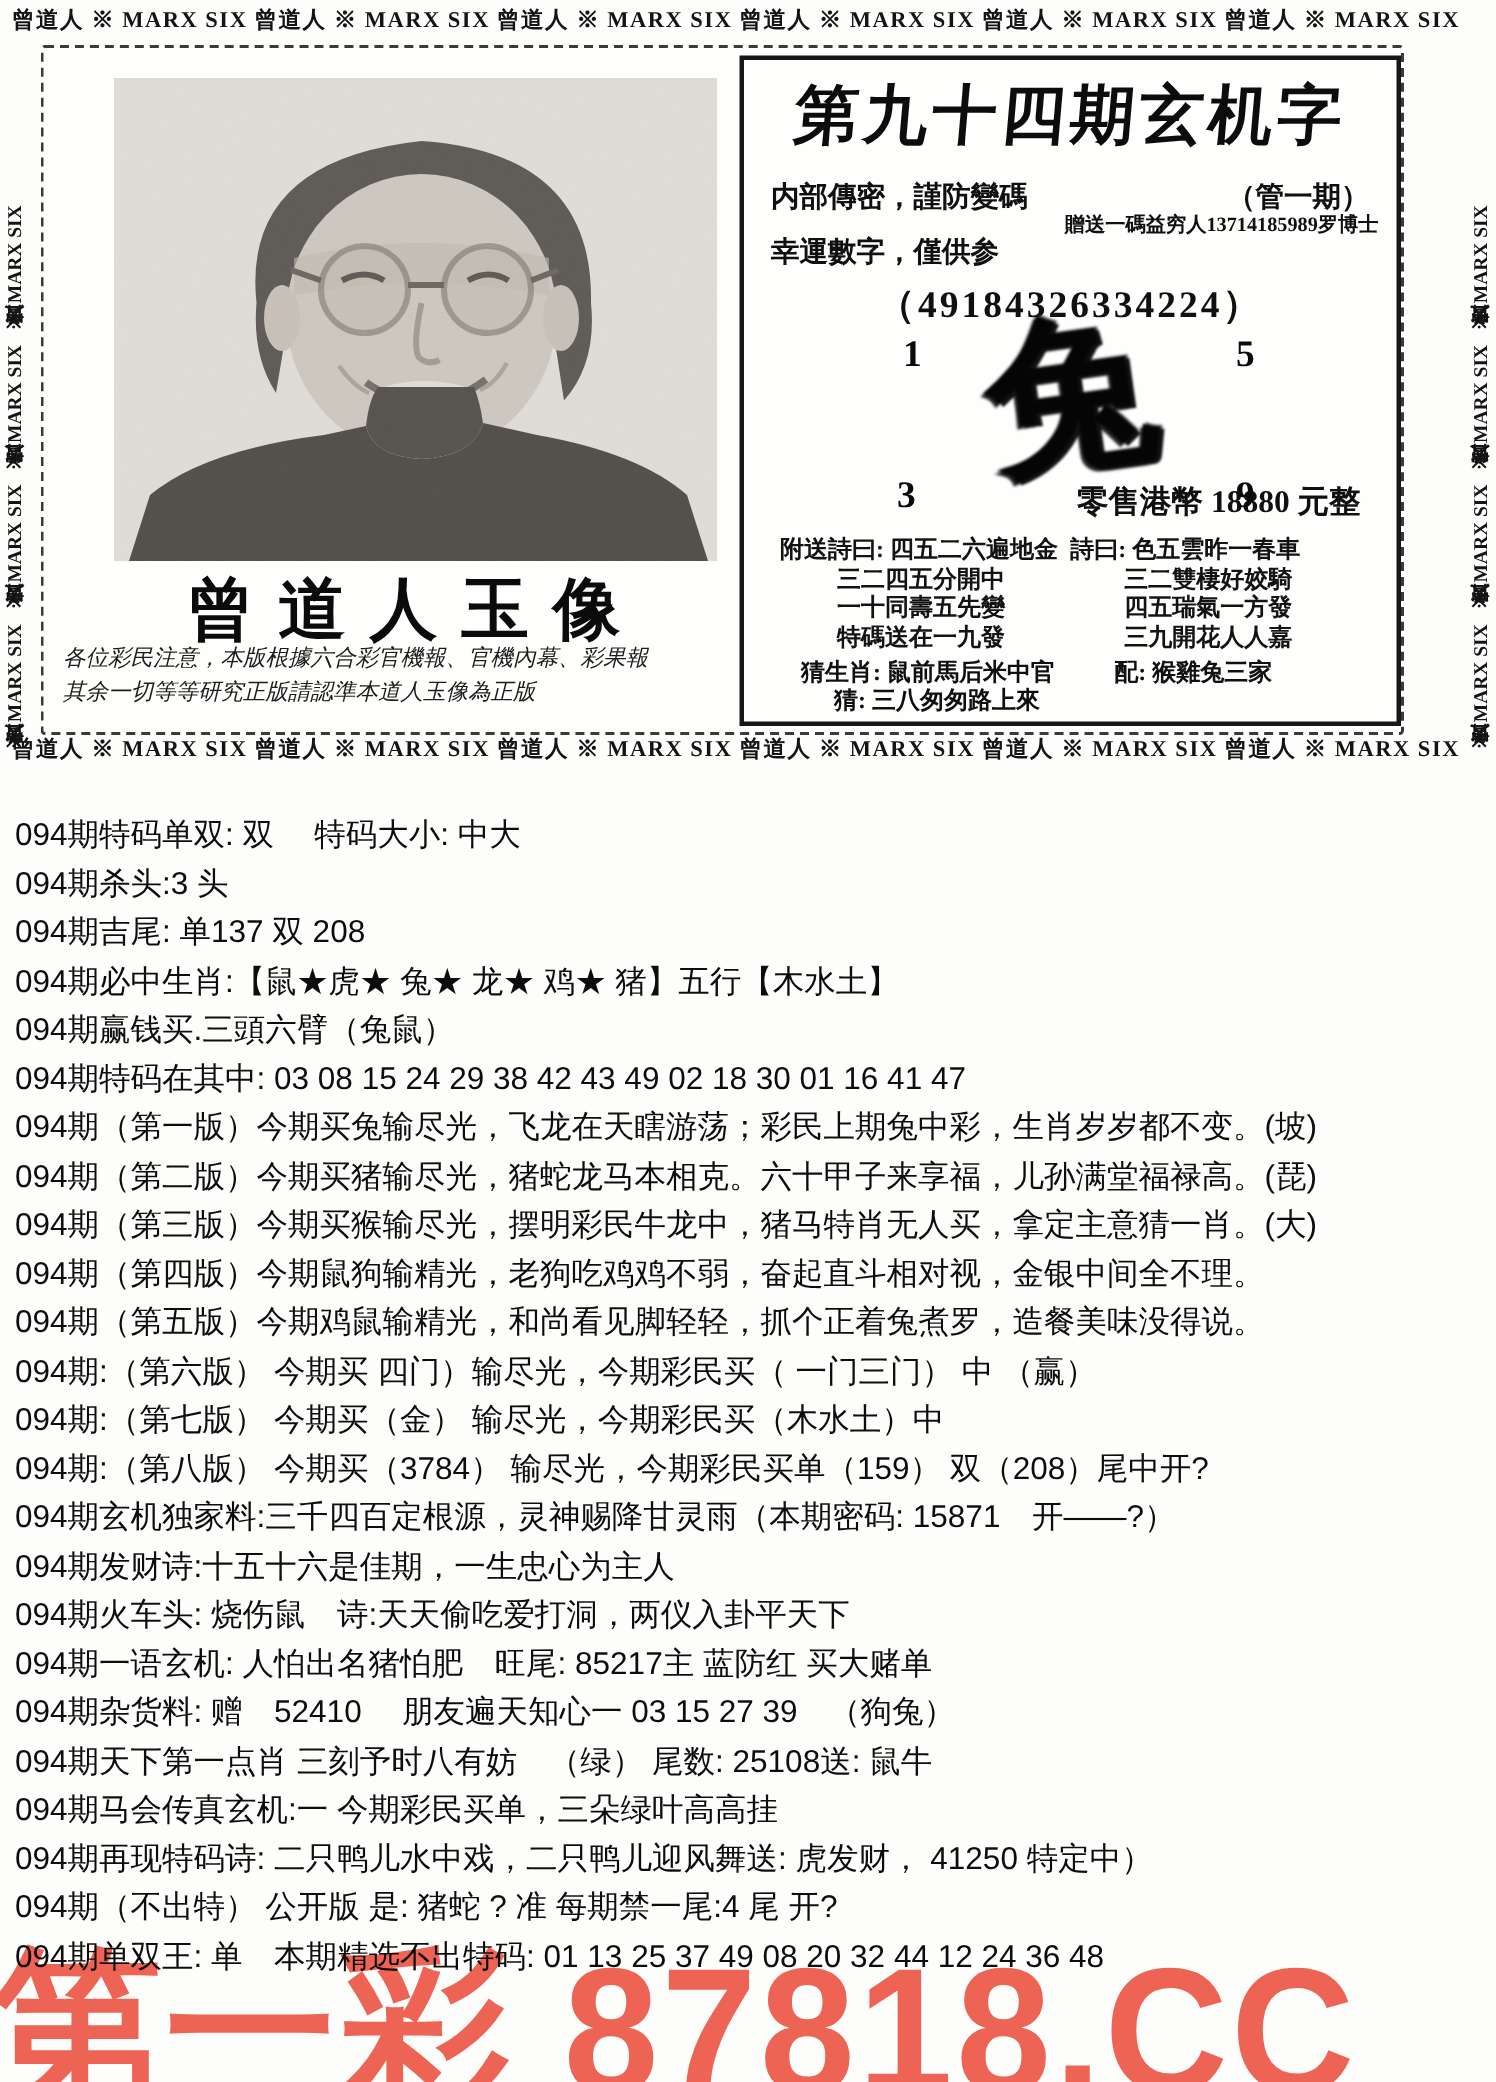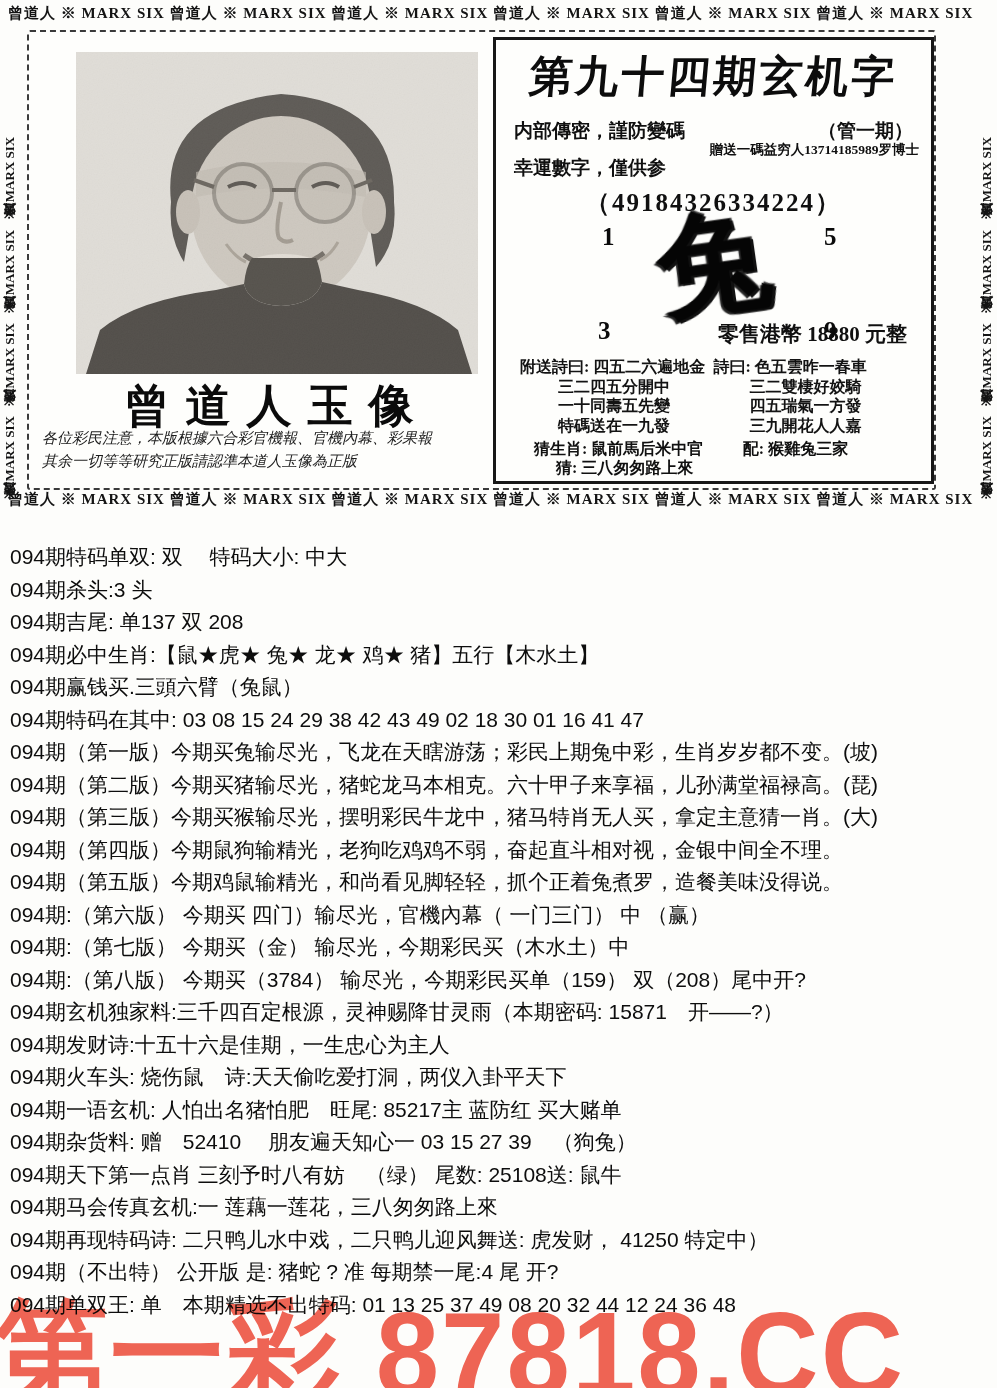--- a/index.html
+++ b/index.html
@@ -207,30 +207,30 @@
     <div class="tip-line">094期杀头:3 头</div>
     <div class="tip-line">094期吉尾: 单137  双  208</div>
     <div class="tip-line">094期必中生肖:【鼠★虎★ 兔★ 龙★ 鸡★ 猪】五行【木水土】</div>
     <div class="tip-line">094期赢钱买.三頭六臂（兔鼠）</div>
     <div class="tip-line">094期特码在其中: 03 08 15 24 29 38 42 43 49 02 18 30 01 16 41 47</div>
     <div class="tip-line">094期（第一版）今期买兔输尽光，飞龙在天瞎游荡；彩民上期兔中彩，生肖岁岁都不变。(坡)</div>
     <div class="tip-line">094期（第二版）今期买猪输尽光，猪蛇龙马本相克。六十甲子来享福，儿孙满堂福禄高。(琵)</div>
     <div class="tip-line">094期（第三版）今期买猴输尽光，摆明彩民牛龙中，猪马特肖无人买，拿定主意猜一肖。(大)</div>
     <div class="tip-line">094期（第四版）今期鼠狗输精光，老狗吃鸡鸡不弱，奋起直斗相对视，金银中间全不理。</div>
     <div class="tip-line">094期（第五版）今期鸡鼠输精光，和尚看见脚轻轻，抓个正着兔煮罗，造餐美味没得说。</div>
-    <div class="tip-line">094期:（第六版） 今期买 四门）输尽光，官機內幕（ 一门三门） 中 （赢）</div>
+    <div class="tip-line">094期:（第六版） 今期买 四门）输尽光，今期彩民买（ 一门三门） 中 （赢）</div>
     <div class="tip-line">094期:（第七版） 今期买（金） 输尽光，今期彩民买（木水土）中</div>
     <div class="tip-line">094期:（第八版） 今期买（3784） 输尽光，今期彩民买单（159） 双（208）尾中开?</div>
     <div class="tip-line">094期玄机独家料:三千四百定根源，灵神赐降甘灵雨（本期密码: 15871　开——?）</div>
     <div class="tip-line">094期发财诗:十五十六是佳期，一生忠心为主人</div>
     <div class="tip-line">094期火车头: 烧伤鼠　诗:天天偷吃爱打洞，两仪入卦平天下</div>
     <div class="tip-line">094期一语玄机: 人怕出名猪怕肥　旺尾: 85217主  蓝防红  买大赌单</div>
     <div class="tip-line">094期杂货料: 赠　52410　 朋友遍天知心一 03 15 27 39　（狗兔）</div>
     <div class="tip-line">094期天下第一点肖 三刻予时八有妨　（绿） 尾数: 25108送: 鼠牛</div>
-    <div class="tip-line">094期马会传真玄机:一 莲藕一莲花，三八匆匆路上來</div>
+    <div class="tip-line">094期马会传真玄机:一 今期彩民买单，三朵绿叶高高挂</div>
     <div class="tip-line">094期再现特码诗: 二只鸭儿水中戏，二只鸭儿迎风舞送: 虎发财， 41250 特定中）</div>
     <div class="tip-line">094期（不出特） 公开版 是:  猪蛇 ? 准  每期禁一尾:4  尾  开?</div>
     <div class="tip-line">094期单双王: 单　本期精选不出特码:  01 13 25 37 49 08 20 32 44 12 24 36 48</div>
   </div>
 
   <div class="watermark" style="color: rgb(238, 79, 61);">第一彩 87818.CC</div>
 
 </div>
 
 </body></html>

